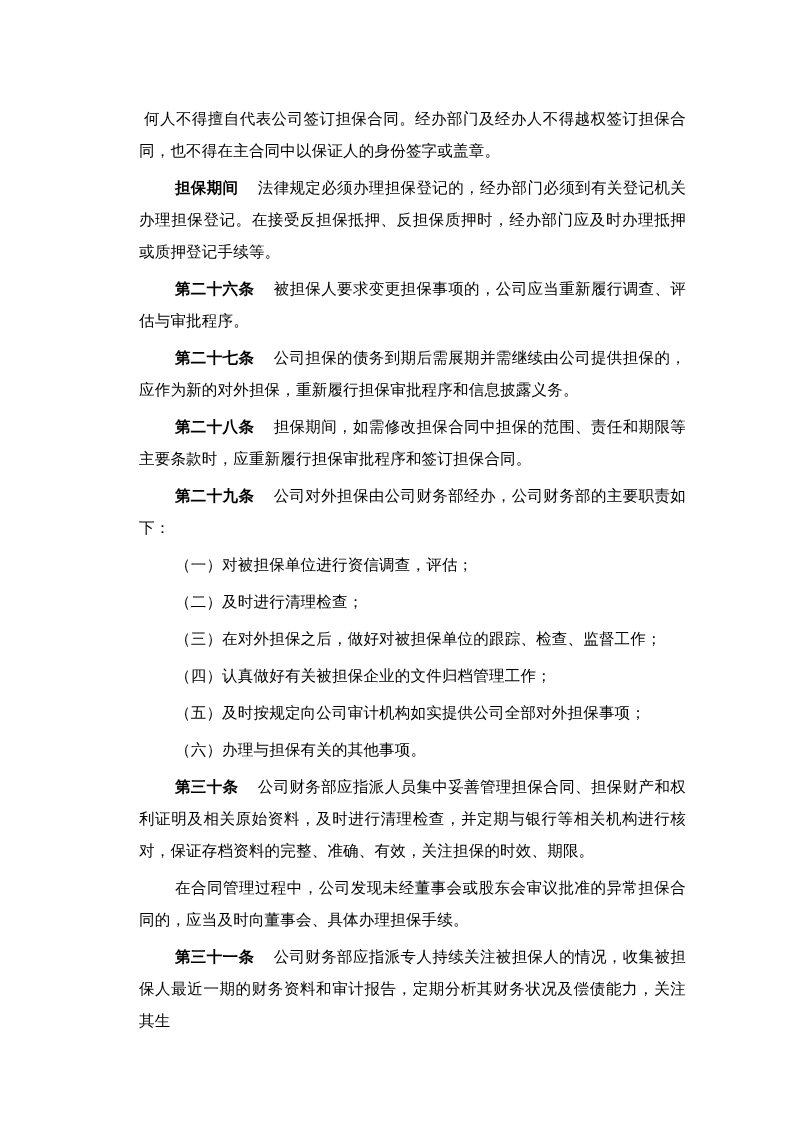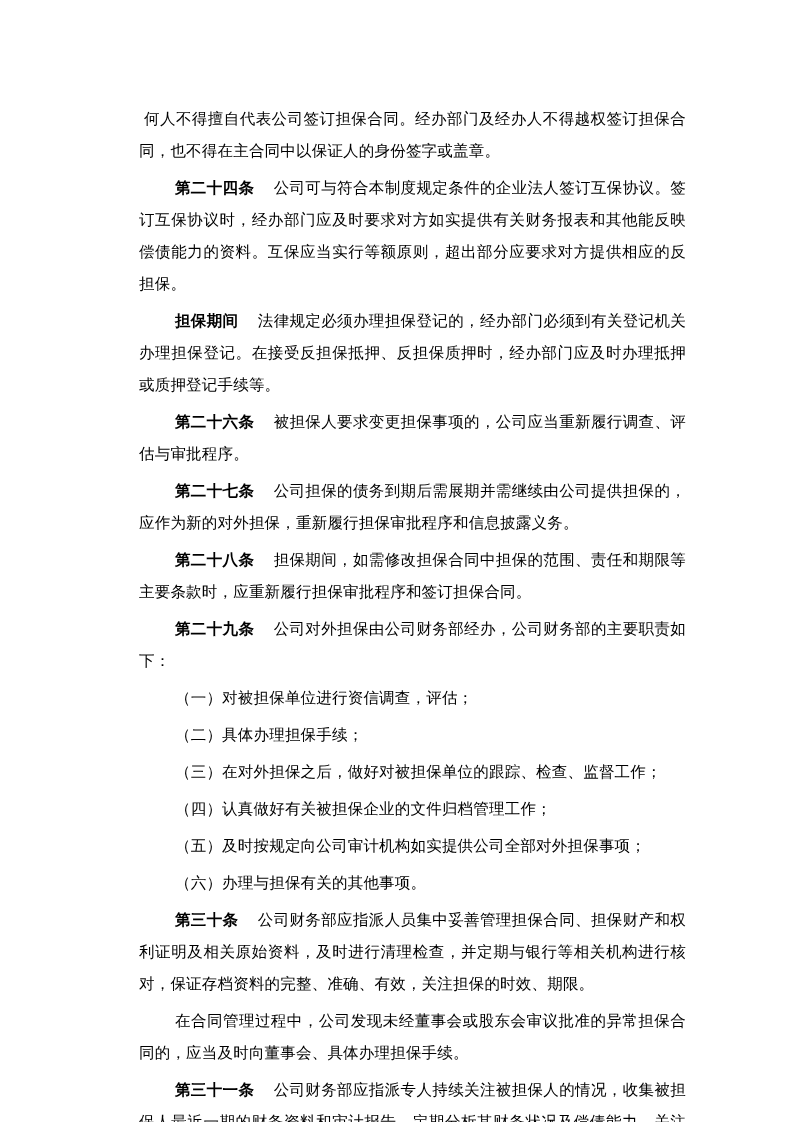--- a/index.html
+++ b/index.html
@@ -44,28 +44,27 @@
     font-weight: bold;
     padding-right: 0.6em;
   }
 </style>
 </head>
 <body>
 
 <div class="page">
   <div class="content" id="doc">
       <p class="para plain"><span>何人不得擅自代表公司签订担保合同。经办部门及经办人不得越权签订担保合同，也不得在主合同中以保证人的身份签字或盖章。</span></p>
-      <p class="para article"><span class="article-label">第二十四条</span><span>公司可与符合本制度规定条件的企业法人签订互保协议。签订互保协议时，经办部门应及时要求对方如实提供有关财务报表和其他能反映偿债能力的资料。互保应当实行等额原则，超出部分应要求对方提供相应的反担保。</span></p>
       <p class="para article"><span class="article-label">担保期间</span><span>法律规定必须办理担保登记的，经办部门必须到有关登记机关办理担保登记。在接受反担保抵押、反担保质押时，经办部门应及时办理抵押或质押登记手续等。</span></p>
       <p class="para article"><span class="article-label">第二十六条</span><span>被担保人要求变更担保事项的，公司应当重新履行调查、评估与审批程序。</span></p>
       <p class="para article"><span class="article-label">第二十七条</span><span>公司担保的债务到期后需展期并需继续由公司提供担保的，应作为新的对外担保，重新履行担保审批程序和信息披露义务。</span></p>
       <p class="para article"><span class="article-label">第二十八条</span><span>担保期间，如需修改担保合同中担保的范围、责任和期限等主要条款时，应重新履行担保审批程序和签订担保合同。</span></p>
       <p class="para article"><span class="article-label">第二十九条</span><span>公司对外担保由公司财务部经办，公司财务部的主要职责如下：</span></p>
       <p class="para list"><span>（一）对被担保单位进行资信调查，评估；</span></p>
-      <p class="para list"><span>（二）具体办理担保手续；</span></p>
+      <p class="para list"><span>（二）及时进行清理检查；</span></p>
       <p class="para list"><span>（三）在对外担保之后，做好对被担保单位的跟踪、检查、监督工作；</span></p>
       <p class="para list"><span>（四）认真做好有关被担保企业的文件归档管理工作；</span></p>
       <p class="para list"><span>（五）及时按规定向公司审计机构如实提供公司全部对外担保事项；</span></p>
       <p class="para list"><span>（六）办理与担保有关的其他事项。</span></p>
       <p class="para article"><span class="article-label">第三十条</span><span>公司财务部应指派人员集中妥善管理担保合同、担保财产和权利证明及相关原始资料，及时进行清理检查，并定期与银行等相关机构进行核对，保证存档资料的完整、准确、有效，关注担保的时效、期限。</span></p>
       <p class="para indent"><span>在合同管理过程中，公司发现未经董事会或股东会审议批准的异常担保合同的，应当及时向董事会、具体办理担保手续。</span></p>
       <p class="para article"><span class="article-label">第三十一条</span><span>公司财务部应指派专人持续关注被担保人的情况，收集被担保人最近一期的财务资料和审计报告，定期分析其财务状况及偿债能力，关注其生</span></p>
     </div>
 </div>
 

